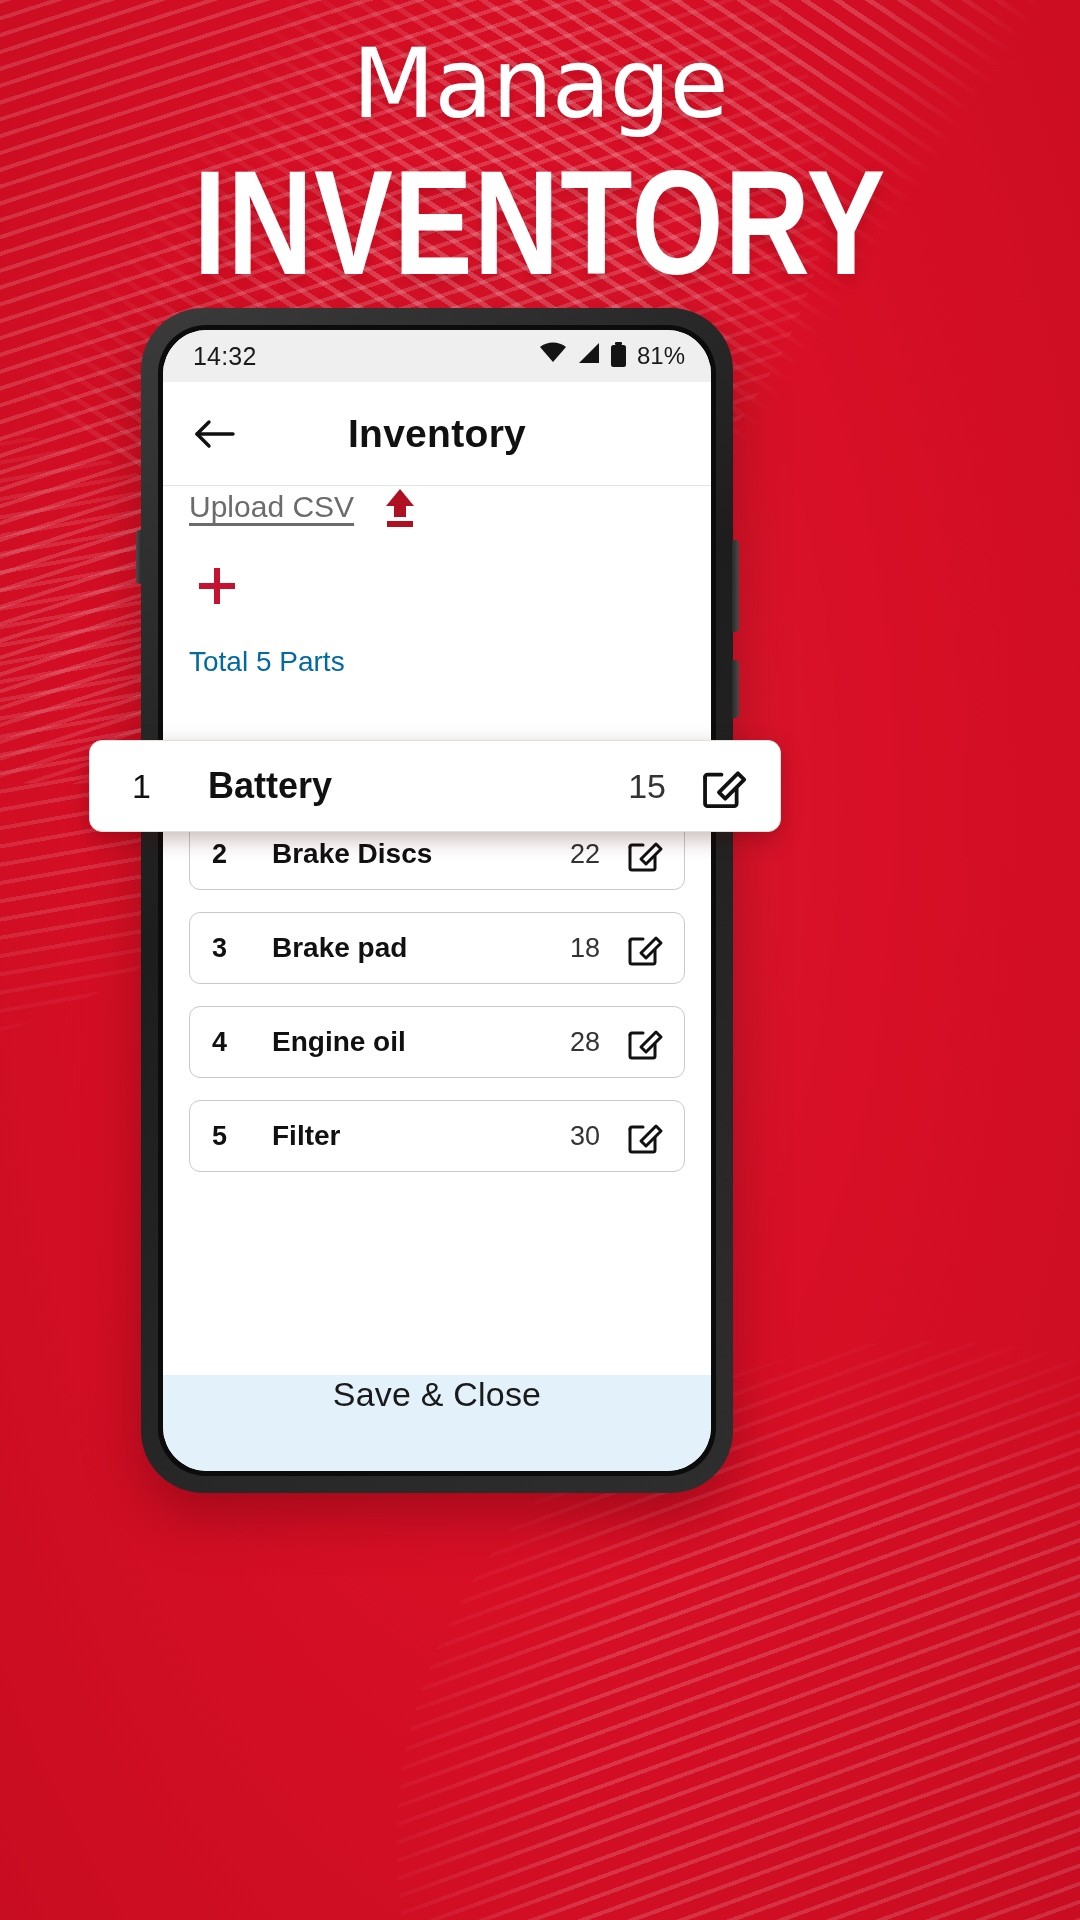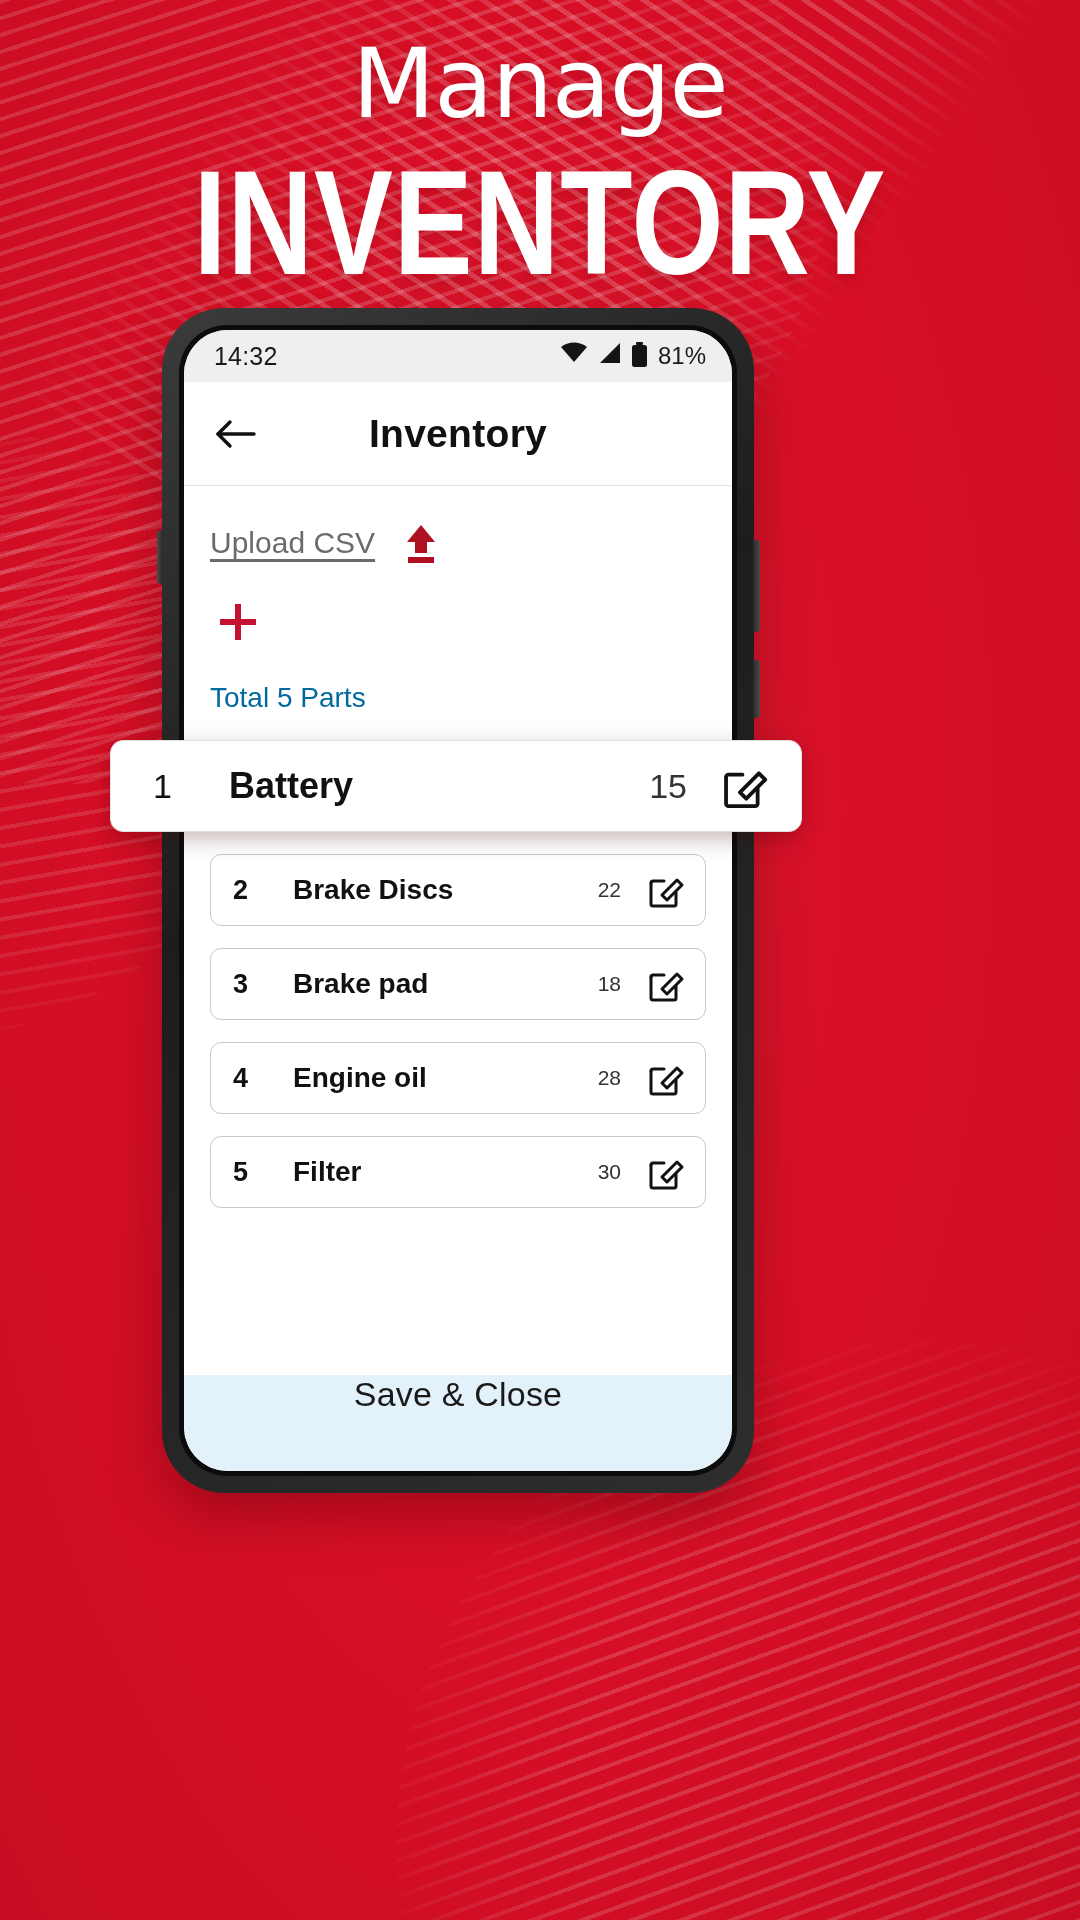--- a/index.html
+++ b/index.html
@@ -121,21 +121,21 @@
     line-height: 1;
     margin-top: 14px;
     transform: scaleY(1.28) scaleX(1.02);
     transform-origin: top center;
     text-shadow: 0 4px 14px rgba(90,0,10,0.22);
   }
 
   
   .phone {
     position: absolute;
-    left: 162px;
+    left: 141px;
     top: 308px;
     width: 592px;
     height: 1185px;
     background: linear-gradient(145deg, #3b3b3b 0%, #1d1d1d 40%, #2e2e2e 100%);
     border-radius: 62px;
     box-shadow: 0 22px 55px rgba(80,0,8,0.38);
     z-index: 6;
   }
   .phone-inner-bezel {
     position: absolute;
@@ -234,21 +234,20 @@
     padding: 0 26px;
     display: flex;
     flex-direction: column;
     overflow: hidden;
   }
 
   .upload-row {
     display: flex;
     align-items: center;
     gap: 26px;
-    margin-top: 36px;
   }
   .upload-link {
     font-size: 30px;
     color: #6B6B6B;
     text-decoration: underline;
     text-underline-offset: 6px;
   }
 
   .search-row {
     display: flex;
@@ -309,21 +308,21 @@
     color: #111111;
     flex: 0 0 auto;
   }
   .part-name {
     flex: 1 1 auto;
     font-size: 28px;
     font-weight: 700;
     color: #111111;
   }
   .part-qty {
-    font-size: 21px;
+    font-size: 27px;
     color: #333333;
     margin-right: 24px;
   }
   .edit-btn {
     width: 42px;
     height: 42px;
     display: flex;
     align-items: center;
     justify-content: center;
     flex: 0 0 auto;

